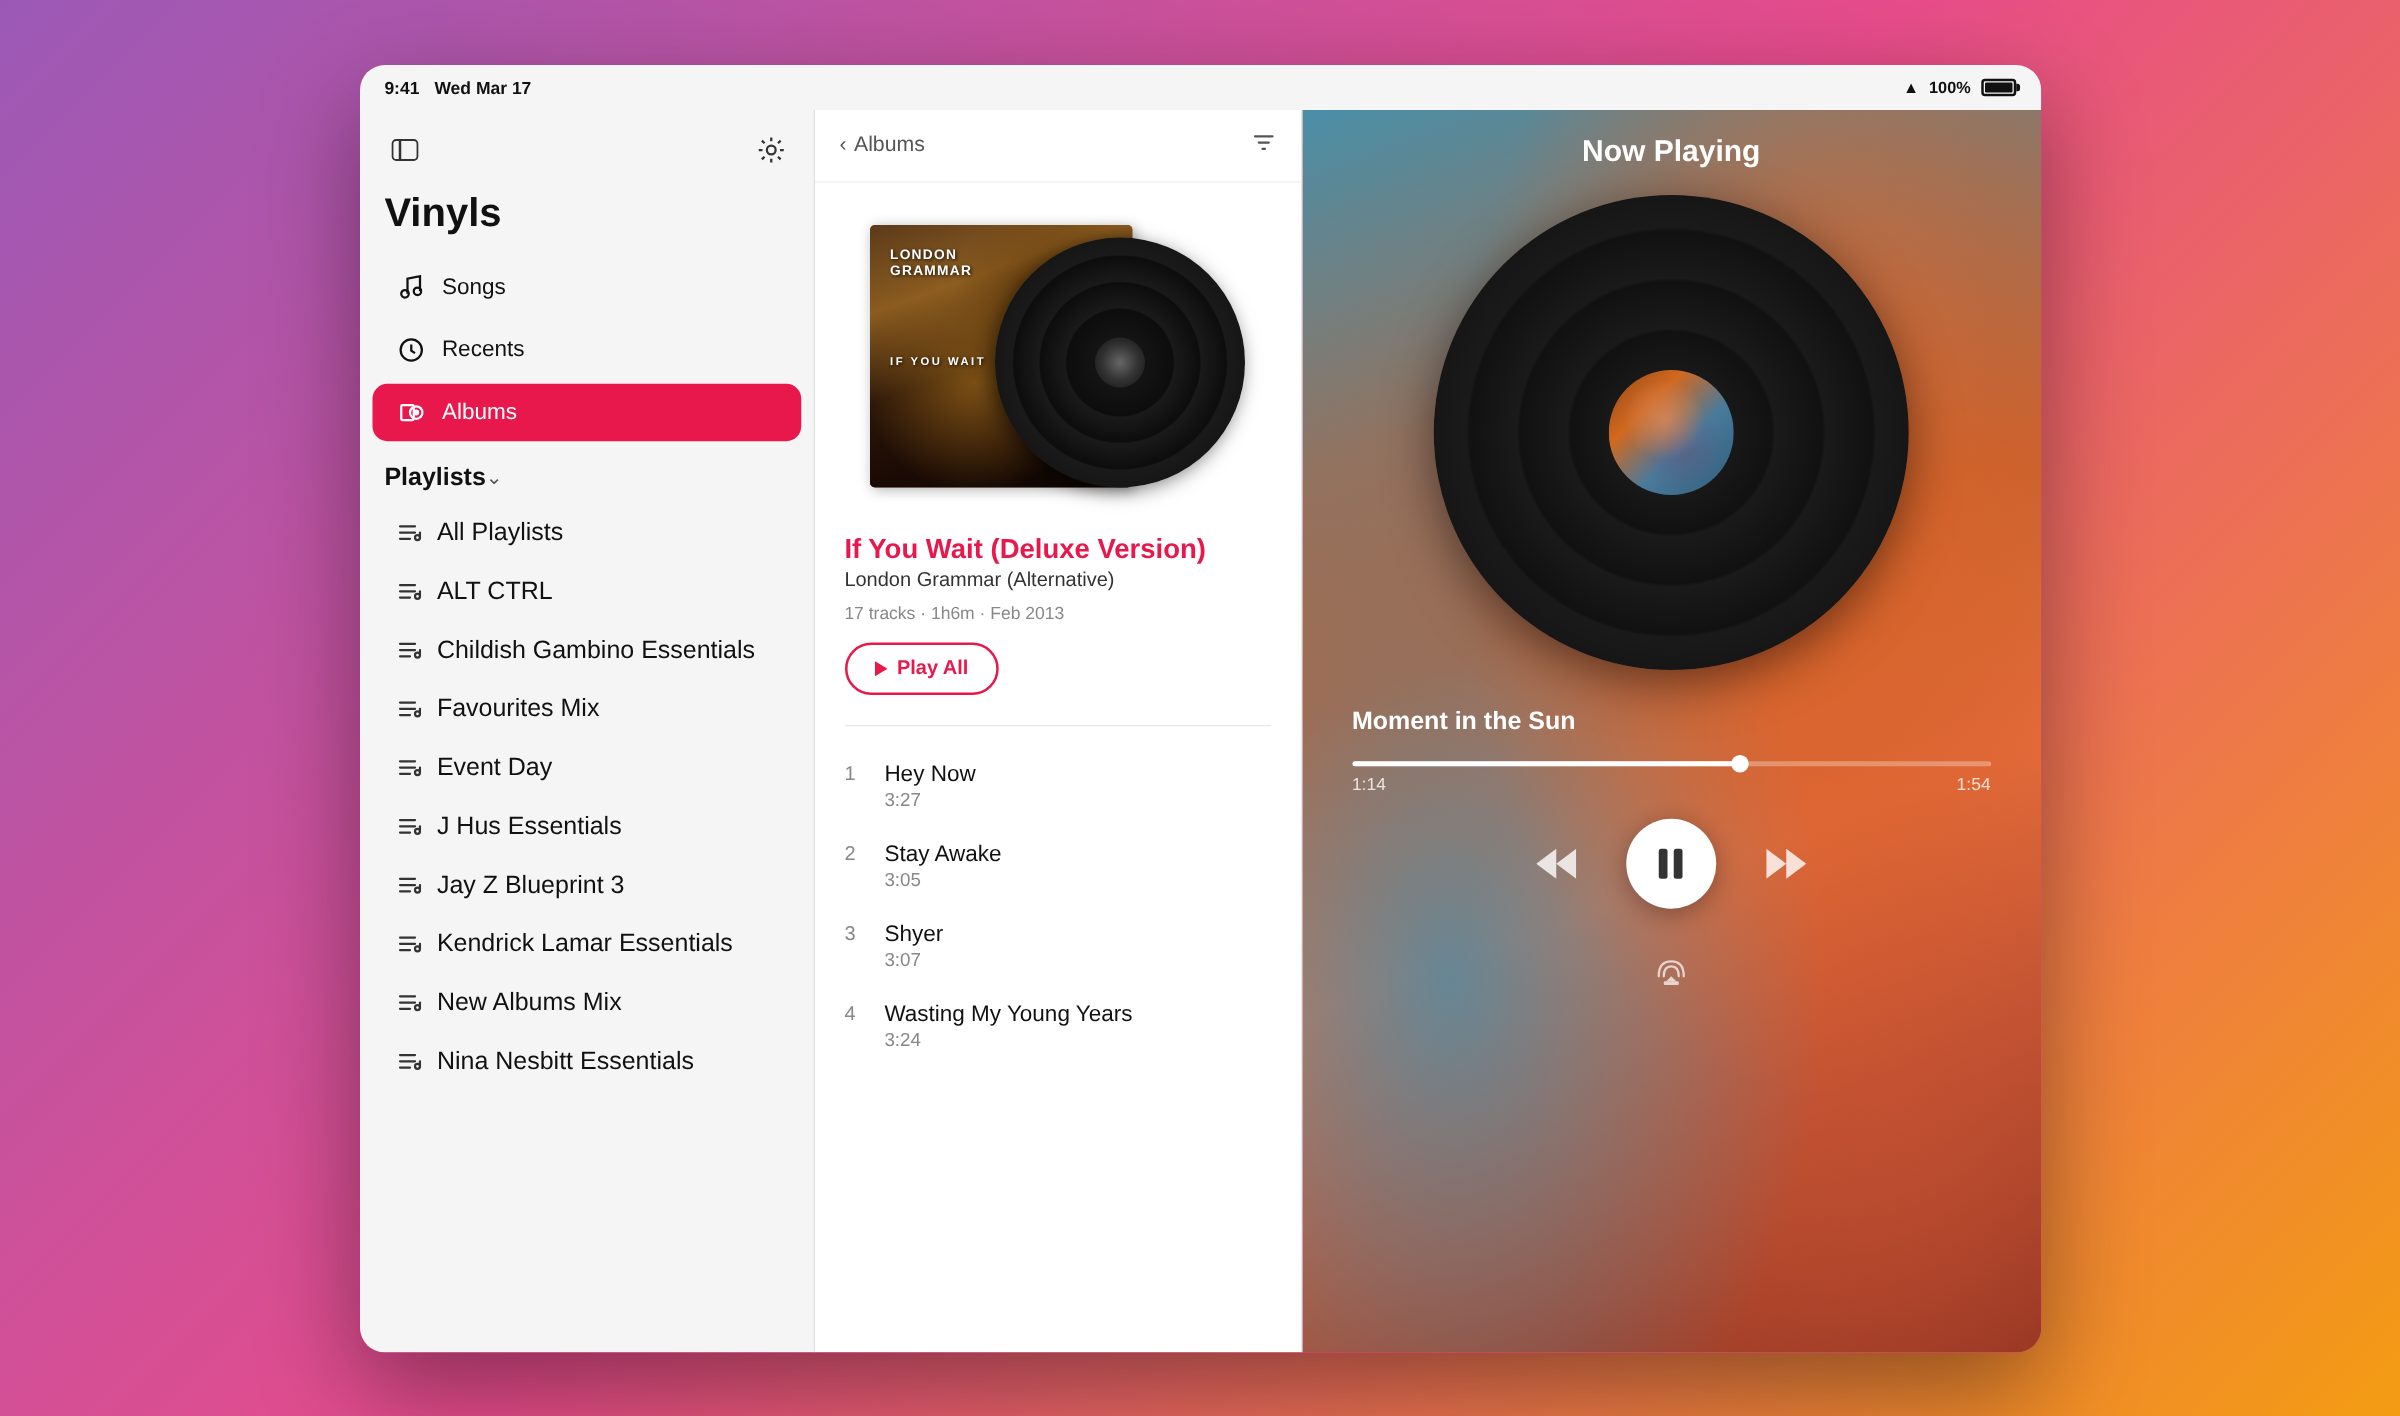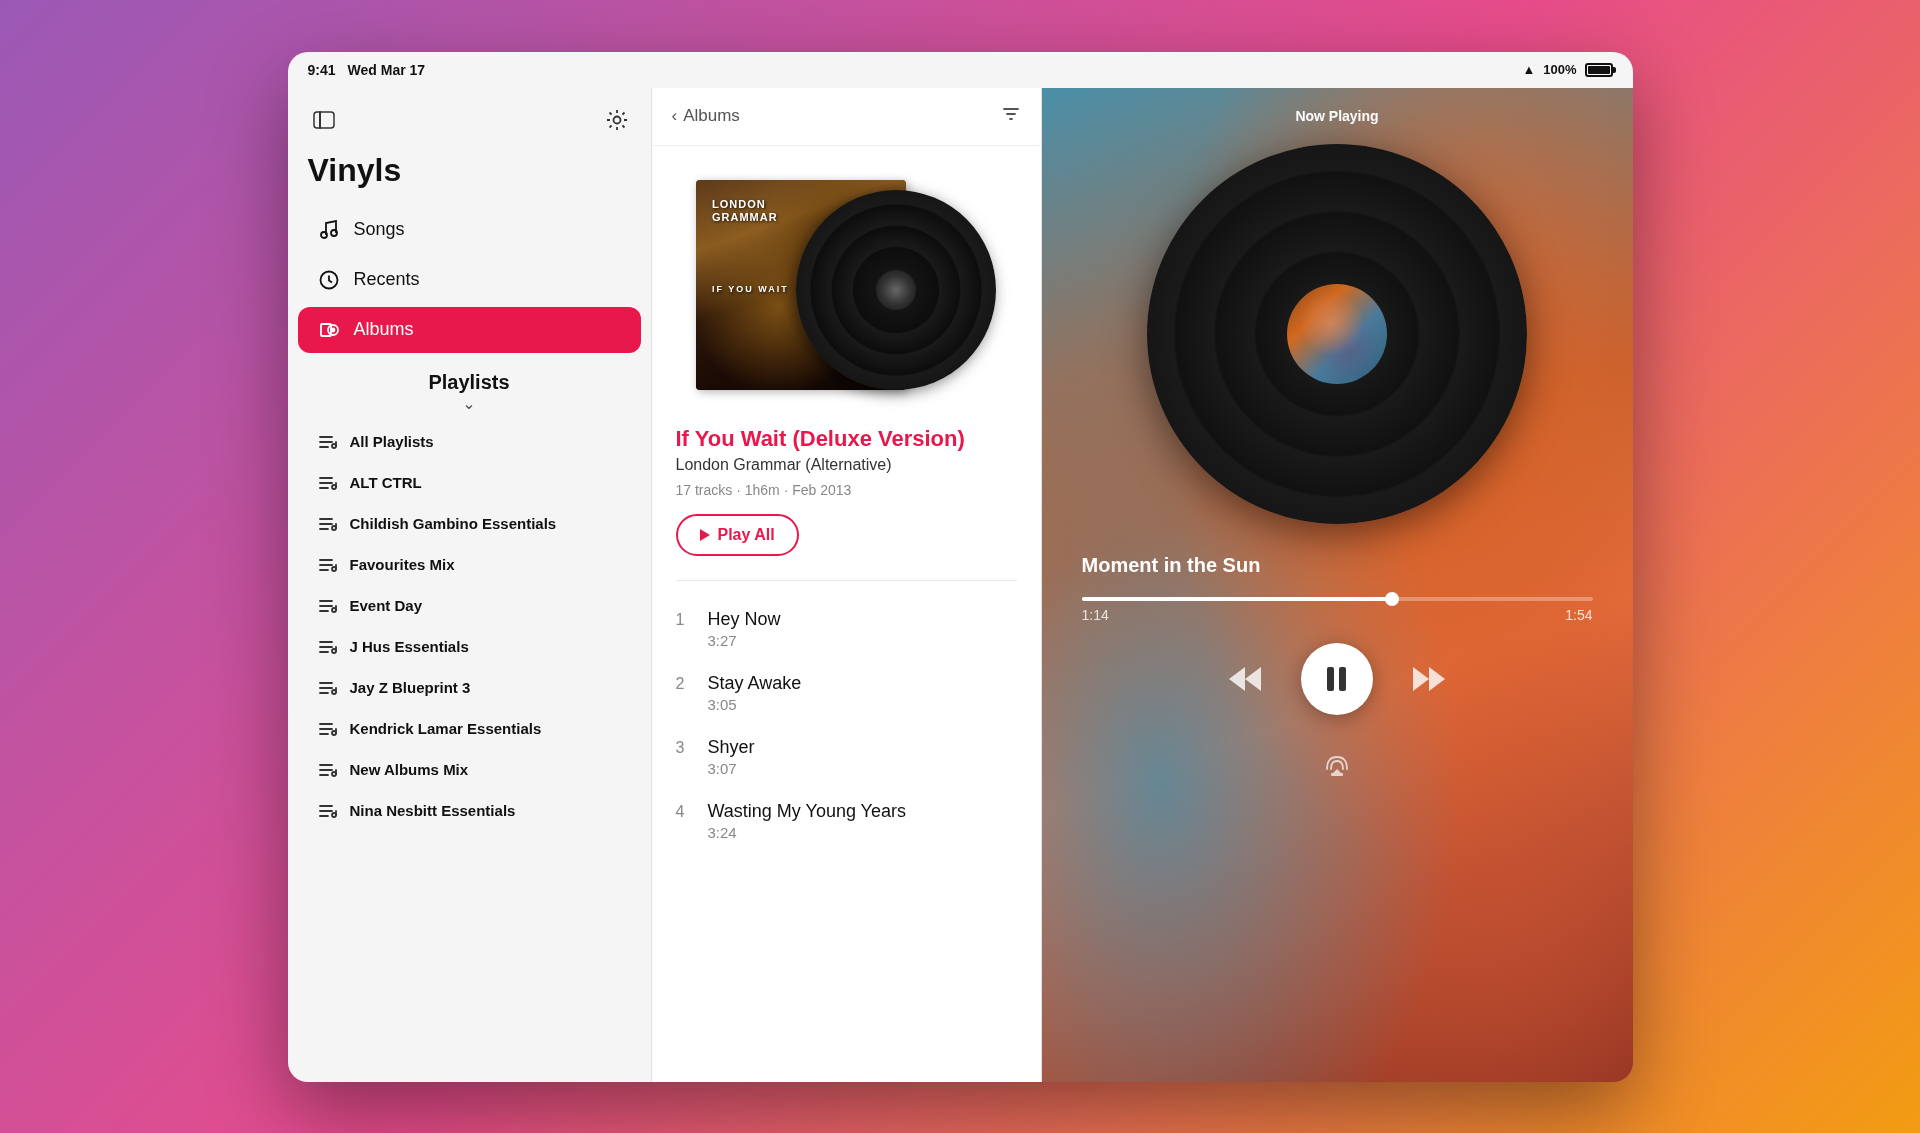--- a/index.html
+++ b/index.html
@@ -156,21 +156,20 @@
 
     .playlists-section {
       padding: 8px 20px 4px 20px;
     }
     .playlists-header {
       display: flex;
       justify-content: flex-start;
       align-items: center;
       cursor: pointer;
       padding: 8px 0;
-      flex-direction: column;
     }
     .playlists-title {
       font-size: 20px;
       font-weight: 700;
       color: #111;
     }
     .chevron-icon {
       font-size: 16px;
       color: #555;
     }
@@ -186,24 +185,23 @@
     }
     .playlist-icon {
       width: 20px;
       height: 20px;
       display: flex;
       align-items: center;
       justify-content: center;
       flex-shrink: 0;
     }
     .playlist-name {
-      font-size: 15px;
+      font-size: 20px;
       color: #111;
       line-height: 1.3;
-      font-weight: bold;
     }
 
     
     .album-view {
       width: 390px;
       background: white;
       border-right: 1px solid #e0e0e0;
       display: flex;
       flex-direction: column;
       overflow-y: auto;
@@ -399,21 +397,21 @@
     .now-playing-content {
       position: relative;
       z-index: 1;
       display: flex;
       flex-direction: column;
       align-items: center;
       height: 100%;
       padding: 20px;
     }
     .now-playing-title {
-      font-size: 14px;
+      font-size: 24px;
       font-weight: 600;
       color: white;
       margin-bottom: 20px;
     }
     .vinyl-large {
       width: 380px;
       height: 380px;
       border-radius: 50%;
       background: 
         radial-gradient(circle at 50% 50%, #222 0%, #111 15%, #1a1a1a 16%, #111 30%, #1a1a1a 31%, #111 45%, #1a1a1a 46%, #111 60%, #1a1a1a 61%, #0a0a0a 100%);

